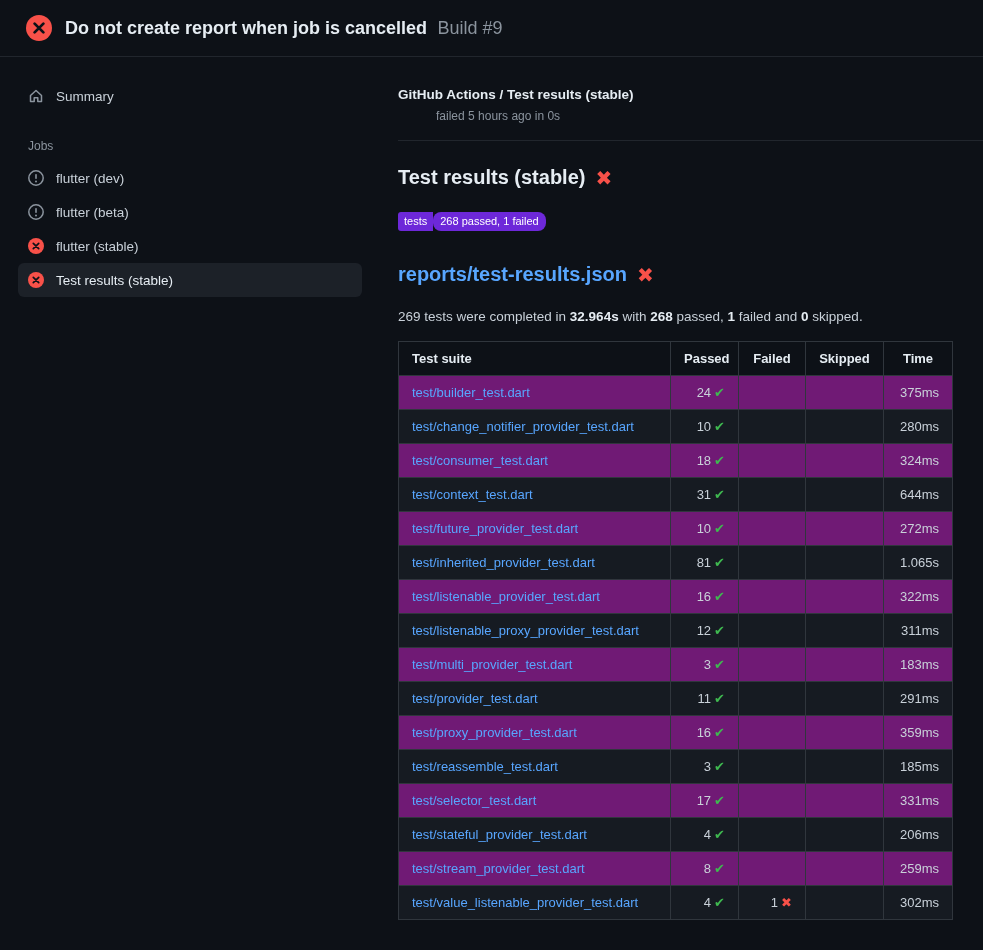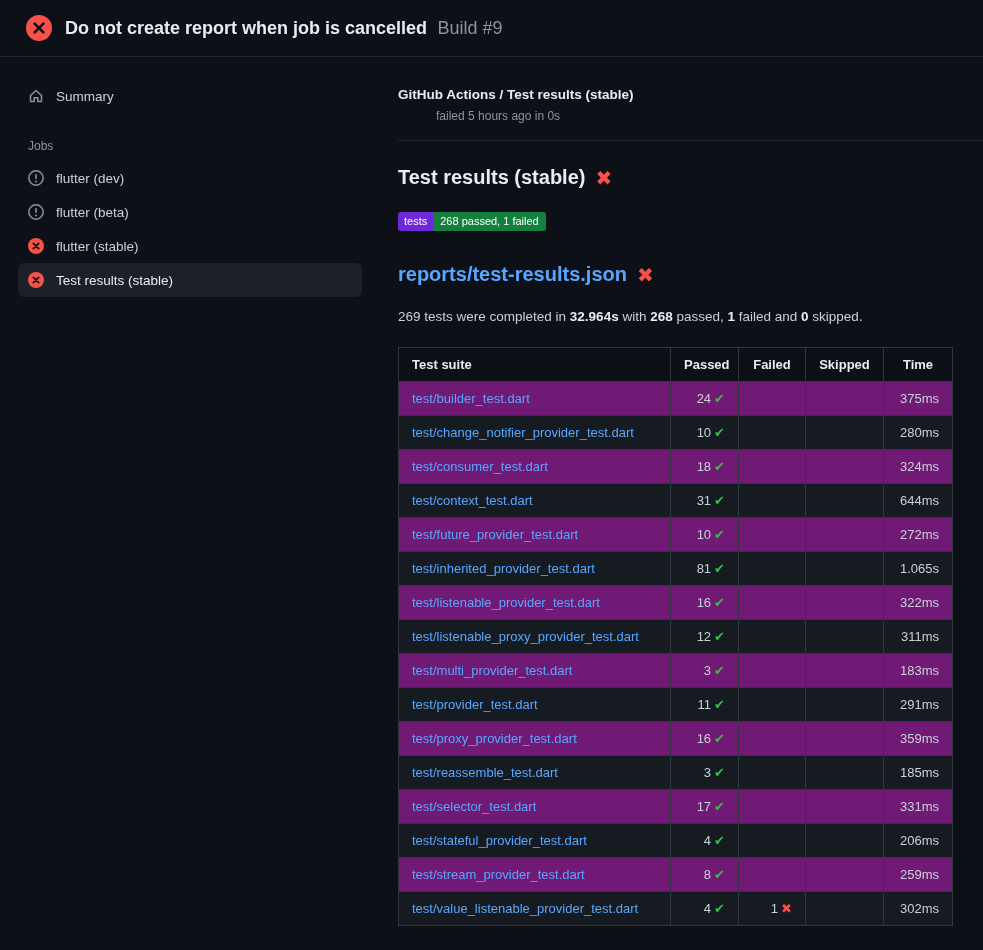--- a/index.html
+++ b/index.html
@@ -36,29 +36,29 @@
   .run-meta { font-size:12px; color:#8b949e; margin-top:7px;margin-left:38px; }
   .divider { border-bottom:1px solid #21262d; margin-top:17px; }
   .section-title {
     margin-top:25px; font-size:20px; font-weight:700; color:#e6edf3;
     display:flex; align-items:center; gap:10px;
   }
   .fail-x { color:#f85149; font-weight:700; font-size:20px; line-height:1; }
   
   .badge { display:inline-flex; margin-top:23px; font-size:11px; color:#ffffff; border-radius:3px; overflow:hidden; }
   .badge .badge-label { background:#6d28d9; padding:3px 6px 4px 6px; }
-  .badge .badge-value { background:#15803d; padding:3px 7px 4px 7px; }
+  .badge .badge-value { background:#6d28d9; padding:3px 7px 4px 7px;border-radius:8px; }
   
   .report-title { margin-top:32px; display:flex; align-items:center; gap:10px; font-size:20px; font-weight:700; }
   .report-title a { color:#58a6ff; text-decoration:none; cursor:pointer; }
   
   .summary-line { margin-top:23px; font-size:13.5px; color:#c9d1d9; }
   .summary-line strong { color:#e6edf3; font-weight:700; }
   
-  table.results { border-collapse:collapse; margin-top:23px; width:554px; font-size:13px; table-layout:fixed; }
+  table.results { border-collapse:collapse; margin-top:17px; width:554px; font-size:13px; table-layout:fixed; }
   .results th, .results td { border:1px solid #30363d; padding:8px 13px; height:34px; }
   .results th { font-weight:700; color:#e6edf3; text-align:center; }
   .results th.suite-h { text-align:left; }
   .results tbody tr { background:#701a75; }
   .results tbody tr:nth-child(even) { background:#161b22; }
   .results td.suite a { color:#58a6ff; text-decoration:none; cursor:pointer; }
   .results td.num, .results td.time { text-align:right; color:#c9d1d9; white-space:nowrap; }
   .check { color:#3fb950; font-size:13px; margin-left:3px; }
   .cross { color:#f85149; font-size:13px; margin-left:3px; }
 </style>

